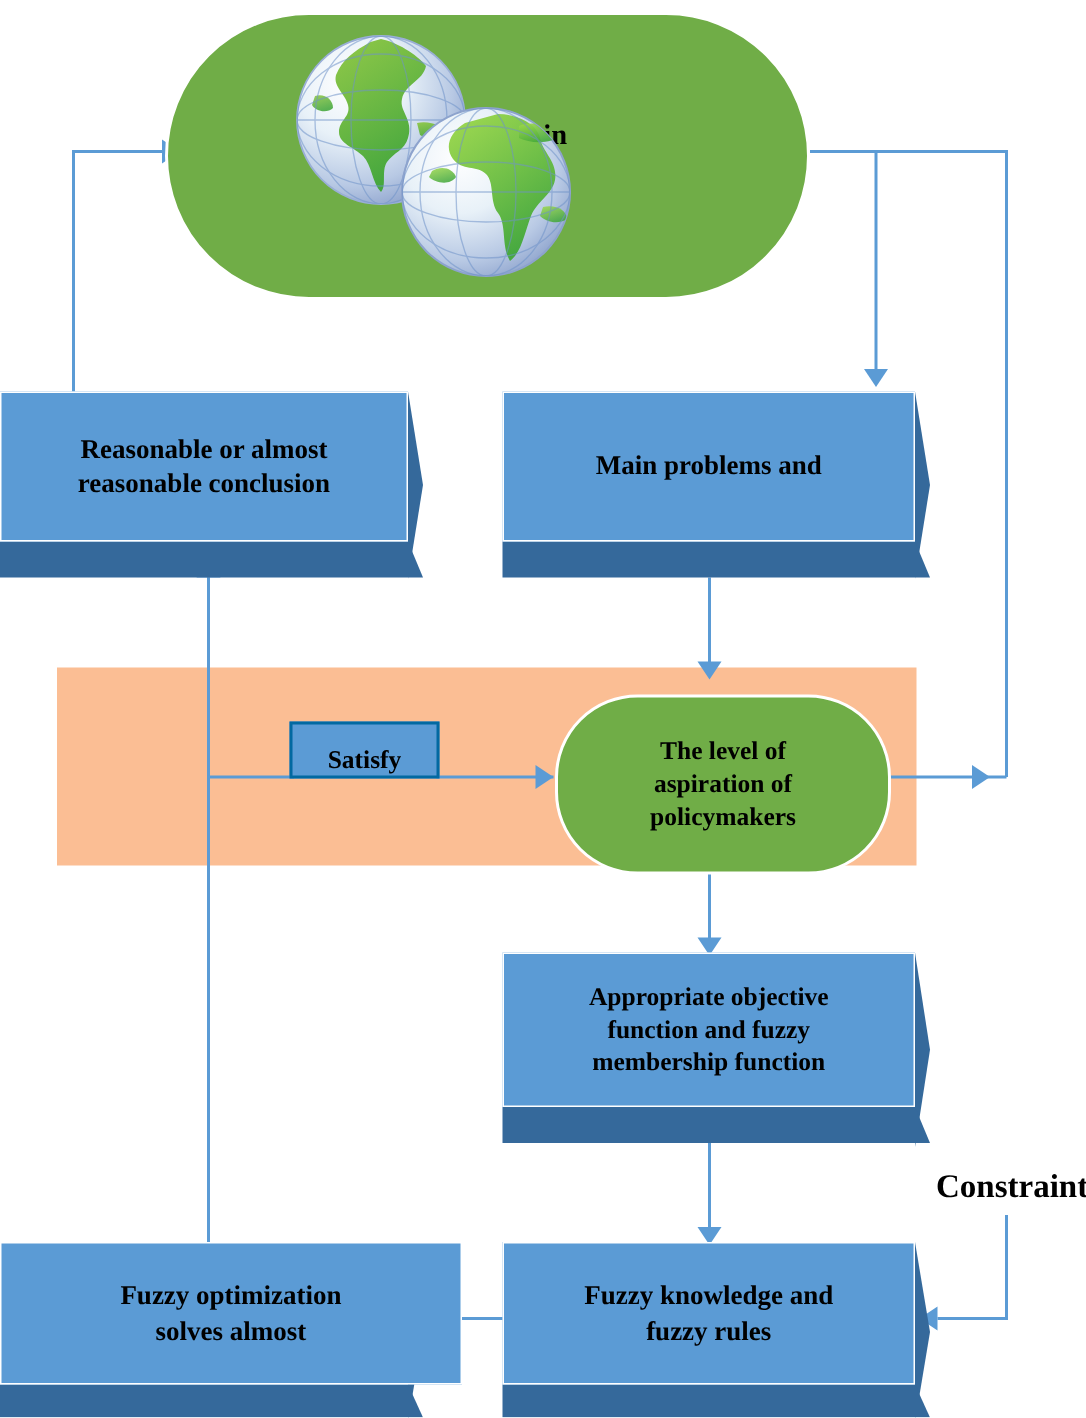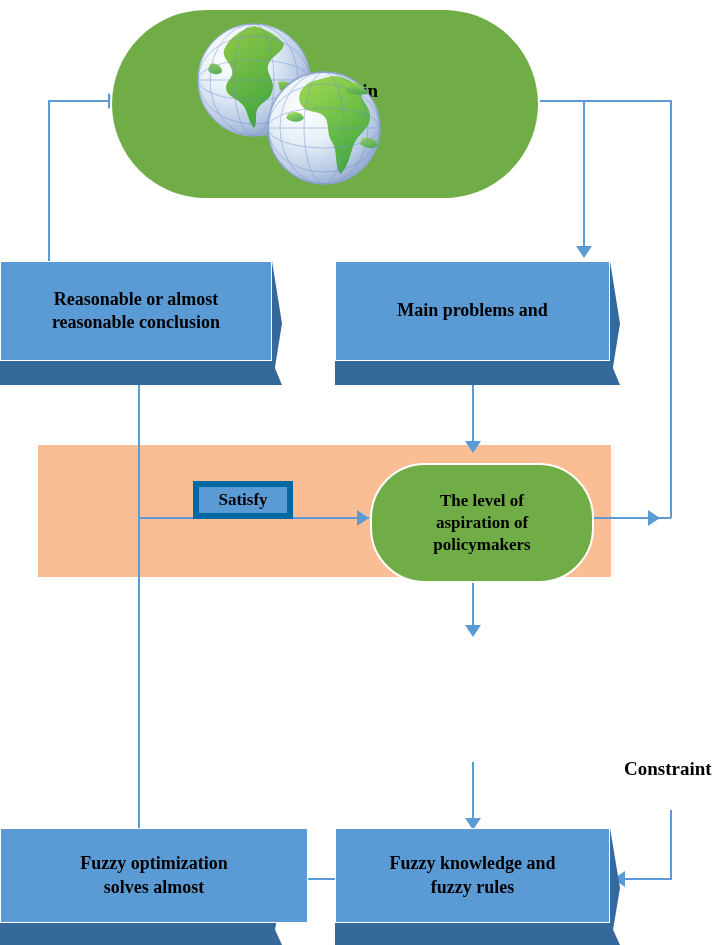--- a/index.html
+++ b/index.html
@@ -68,24 +68,24 @@
     text-align: center;
     color: #000000;
     font-weight: bold;
     line-height: 1.3;
   }
 
   
   .flatbox {
     position: absolute;
     background: #5B9BD5;
-    border: 6px solid #0369a1;
+    border: 2px solid #0369a1;
     box-sizing: border-box;
     display: flex;
-    align-items: center;
+    align-items: flex-end;
     justify-content: center;
     text-align: center;
     color: #000000;
     font-weight: bold;
   }
 
   
   .ln {
     position: absolute;
     background: #5B9BD5;
@@ -290,22 +290,40 @@
   </div>
 
   <div class="capsule layer-shape" style="left:370px; top:463px; width:224px; height:120px; border-radius:55px; font-size:17px;">
     <div>
       <div>The level of</div>
       <div>aspiration of</div>
       <div>policymakers</div>
     </div>
   </div>
 
-
-  <div class="plainlabel layer-label" style="left:624px; top:758px; font-size:19px;">Constraint</div>
+  <div class="box3d layer-shape" style="left:335px; top:635px; width:275px; height:103px;">
+    <div class="side" style="left:275px; top:0px; width:0; height:0;
+                border-top:12px solid transparent;
+                border-bottom:12px solid transparent;
+                border-left:10px solid #35699B;
+                background:transparent;
+                transform:scaleY(5.4); transform-origin:top left;"></div>
+    <div class="side" style="left:0px; top:103px; width:275px; height:24px;"></div>
+    <div class="side" style="left:275px; top:103px; width:0; height:0; background:transparent;
+                border-bottom:24px solid #35699B; border-right:10px solid transparent;"></div>
+    <div class="face" style="font-size:17px;">
+      <div>
+        <div>Appropriate objective</div>
+        <div>function and fuzzy</div>
+        <div>membership function</div>
+      </div>
+    </div>
+  </div>
+
+  <div class="plainlabel layer-label" style="left:624px; top:778px; font-size:22px;">Constraint</div>
 
   <div class="box3d layer-shape" style="left:0px; top:828px; width:308px; height:95px;text-decoration:underline;">
     <div class="side" style="left:272px; top:0px; width:0; height:0;
                 border-top:12px solid transparent;
                 border-bottom:12px solid transparent;
                 border-left:10px solid #35699B;
                 background:transparent;
                 transform:scaleY(5.0); transform-origin:top left;"></div>
     <div class="side" style="left:0px; top:95px; width:272px; height:22px;"></div>
     <div class="side" style="left:272px; top:95px; width:0; height:0; background:transparent;

